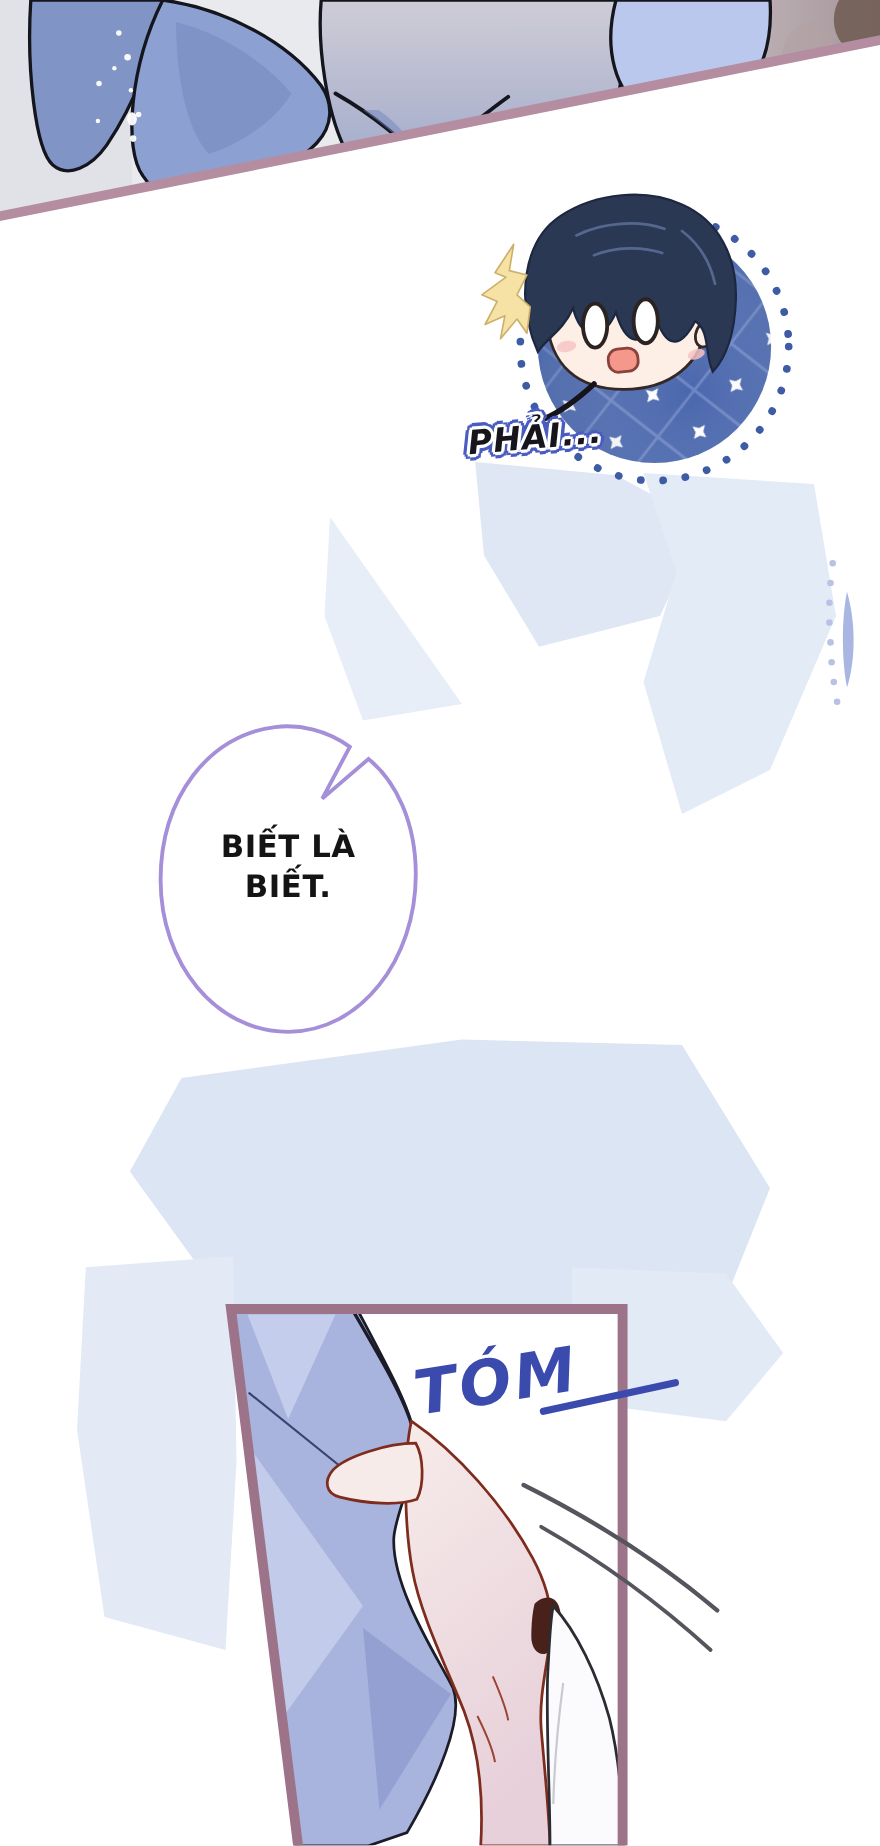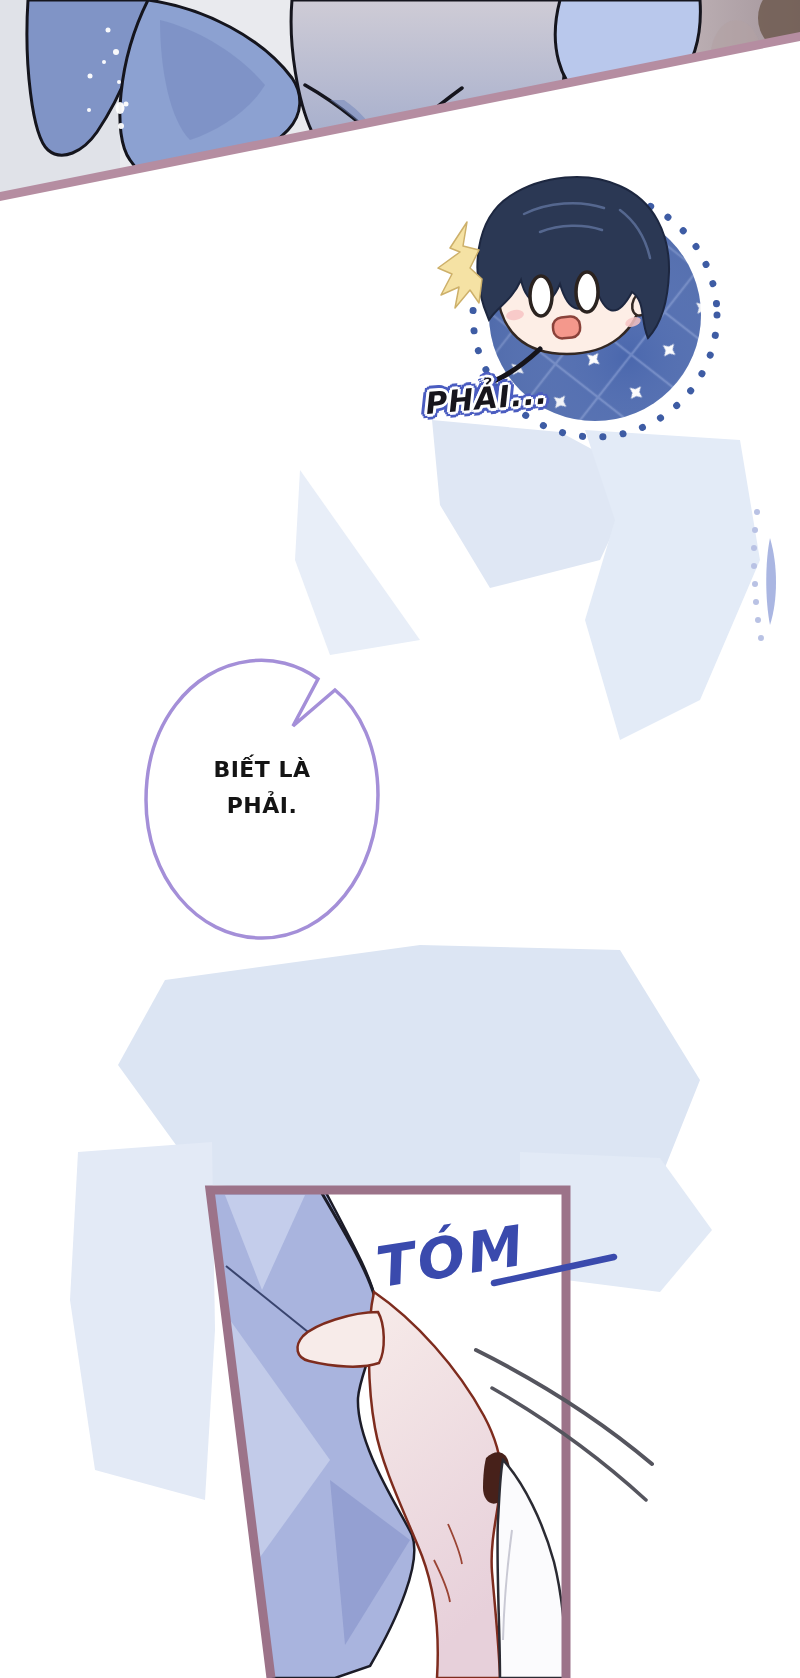--- a/index.html
+++ b/index.html
@@ -19,21 +19,21 @@
       -6px 0 0 var(--sfx-outline,#4a5cc0),6px 0 0 var(--sfx-outline,#4a5cc0),
       0 -6px 0 var(--sfx-outline,#4a5cc0),0 6px 0 var(--sfx-outline,#4a5cc0),
       -4px -4px 0 var(--sfx-outline,#4a5cc0),4px -4px 0 var(--sfx-outline,#4a5cc0),
       -4px 4px 0 var(--sfx-outline,#4a5cc0),4px 4px 0 var(--sfx-outline,#4a5cc0),
       -5px 2px 0 var(--sfx-outline,#4a5cc0),5px -2px 0 var(--sfx-outline,#4a5cc0),
       2px 5px 0 var(--sfx-outline,#4a5cc0),-2px -5px 0 var(--sfx-outline,#4a5cc0);
   }
 
   .bubble-text{
     position:absolute;left:150px;top:752px;width:224px;
-    text-align:center;font-weight:bold;font-size:22px;line-height:36px;
+    text-align:center;font-weight:bold;font-size:28px;line-height:36px;
     color:var(--bubble-text,#141414);letter-spacing:.5px;
   }
   .bubble-text div{white-space:nowrap;}
 
   .sfx-grab{
     position:absolute;left:372px;top:1236px;
     font-style:italic;font-weight:bold;font-size:56px;letter-spacing:3px;
     color:var(--sfx-blue,#3a4aad);
     transform:rotate(-9deg);transform-origin:left top;white-space:nowrap;
   }
@@ -210,18 +210,18 @@
       <path d="M 476,1350 C 540,1382 600,1420 652,1464" stroke-width="4"></path>
       <path d="M 492,1388 C 548,1420 600,1458 646,1500" stroke-width="3.5"></path>
     </g>
   </g>
 </svg>
 
 <div class="sfx-small">PHẢI...</div>
 
 <div class="bubble-text">
   <div>BIẾT LÀ</div>
-  <div>PHẢI.</div>
+  <div>BIẾT.</div>
 </div>
 
 <div class="sfx-grab">TÓM</div>
 
 </div>
 
 </body></html>

